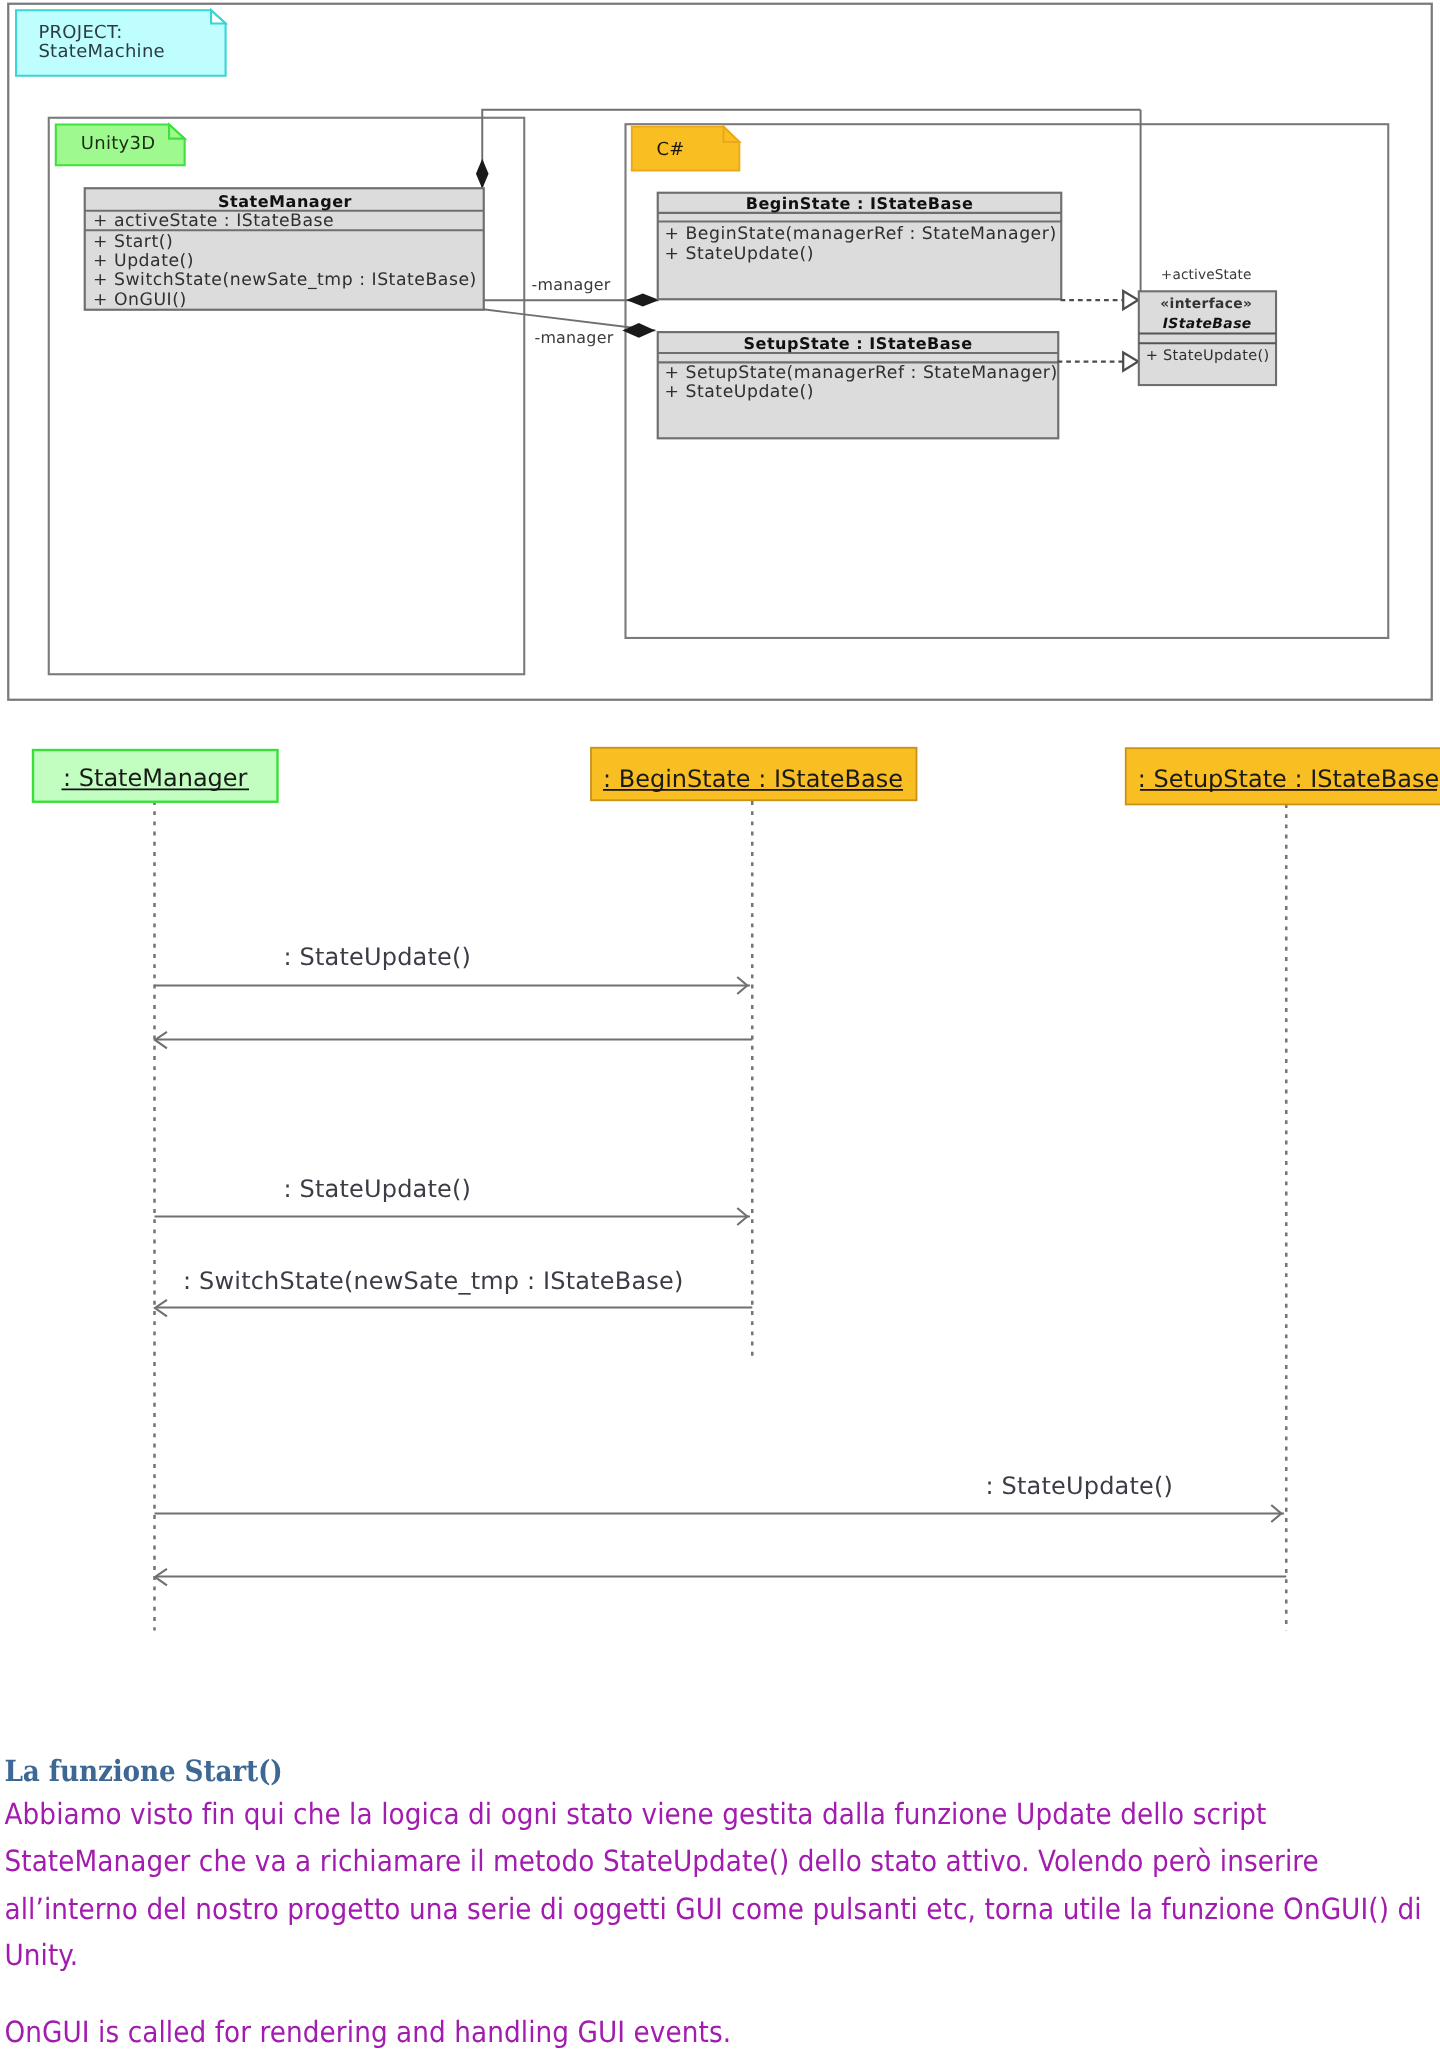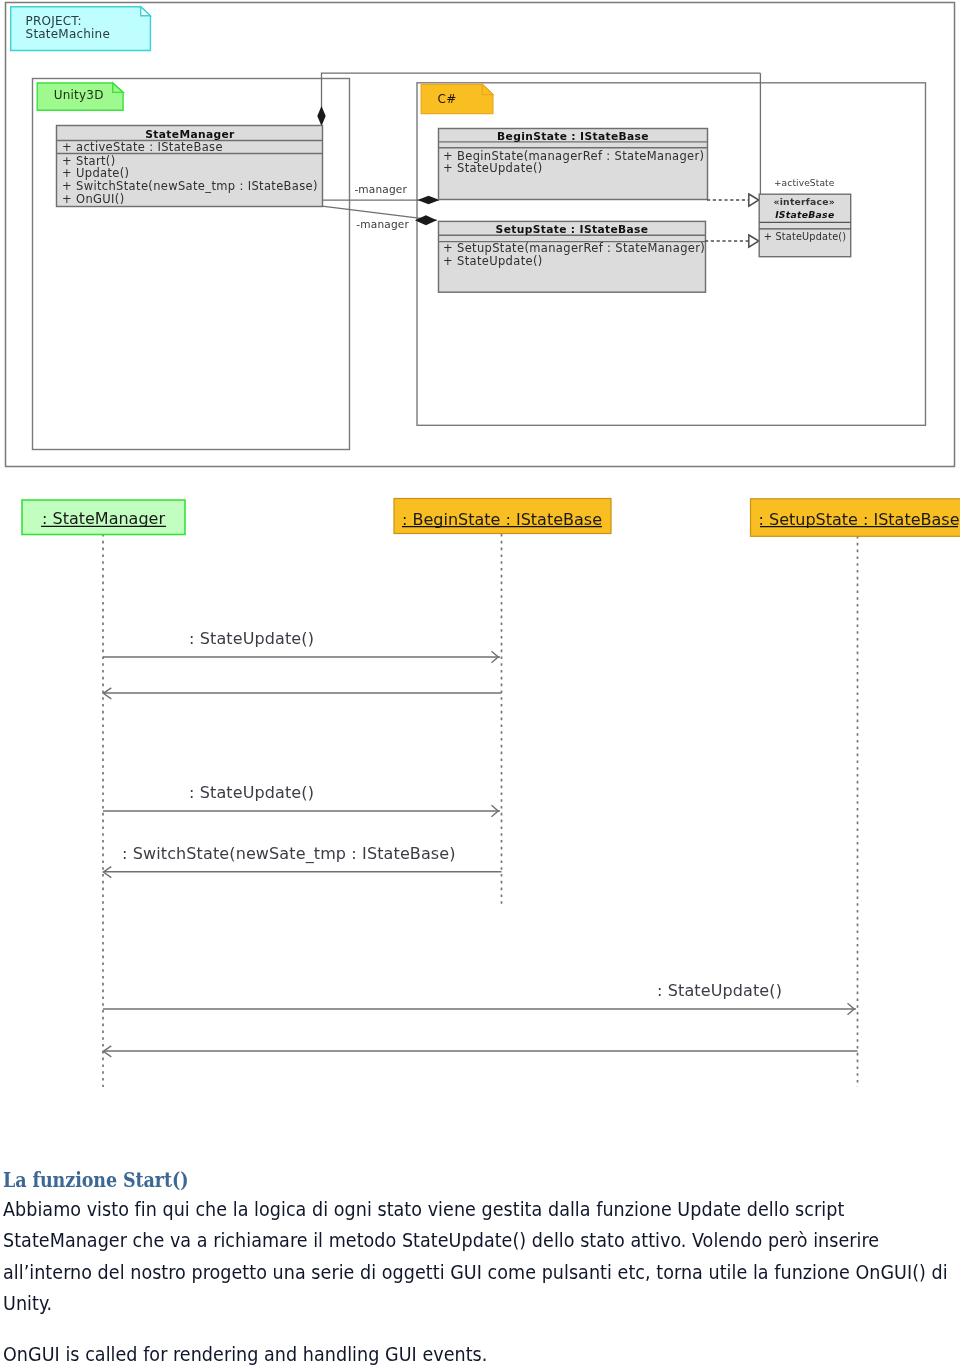--- a/index.html
+++ b/index.html
@@ -5,21 +5,21 @@
 <style>
   html,body{margin:0;padding:0;}
   body{width:960px;height:1366px;background:#ffffff;font-family:"Liberation Sans",sans-serif;overflow:hidden;}
   .page{position:relative;width:960px;height:1190px;text-decoration:underline;}
   svg{display:block;}
   #class-diagram{position:absolute;left:0;top:0;}
   #seq-diagram{position:absolute;left:0;top:470px;margin-left:12px;}
   #seq-diagram svg{overflow:visible;}
   #prose{position:absolute;left:3px;top:1168px;width:954px;}
   .h1{font-family:"DejaVu Serif Condensed","DejaVu Serif",serif;font-weight:bold;font-size:19.5px;color:#3d6894;line-height:26px;margin:0;letter-spacing:-.1px;}
-  .p{font-family:"DejaVu Sans Condensed","DejaVu Sans",sans-serif;font-size:19.5px;letter-spacing:.05px;color:#0f172a;line-height:31.3px;margin:0;}
+  .p{font-family:"DejaVu Sans Condensed","DejaVu Sans",sans-serif;font-size:19.5px;letter-spacing:.05px;color:#a21caf;line-height:31.3px;margin:0;}
   .gap{height:20px;}
   .note-t{font-family:"DejaVu Sans",sans-serif;font-size:12px;letter-spacing:.2px;fill:#2b3b42;}
   .note-unity{font-family:"DejaVu Sans",sans-serif;font-size:12px;letter-spacing:.2px;fill:#1d2c14;}
   .note-dark{font-family:"DejaVu Sans",sans-serif;font-size:12px;letter-spacing:.2px;fill:#1d1505;}
   .assoc-t{font-family:"DejaVu Sans",sans-serif;font-size:10.6px;letter-spacing:.15px;fill:#3a3a3a;}
   .role-t{font-family:"DejaVu Sans",sans-serif;font-size:9.1px;letter-spacing:.1px;fill:#3a3a3a;}
   .cls-title{font-family:"DejaVu Sans",sans-serif;font-size:10.7px;letter-spacing:.35px;font-weight:bold;fill:#111;text-anchor:middle;}
   .cls-mem{font-family:"DejaVu Sans",sans-serif;font-size:11.5px;letter-spacing:.35px;fill:#2f2f2f;}
   .iface-st{font-family:"DejaVu Sans",sans-serif;font-size:9.2px;letter-spacing:.25px;font-weight:bold;fill:#333;text-anchor:middle;}
   .iface-nm{font-family:"DejaVu Sans",sans-serif;font-size:9.3px;letter-spacing:.25px;font-weight:bold;font-style:italic;fill:#111;text-anchor:middle;}

